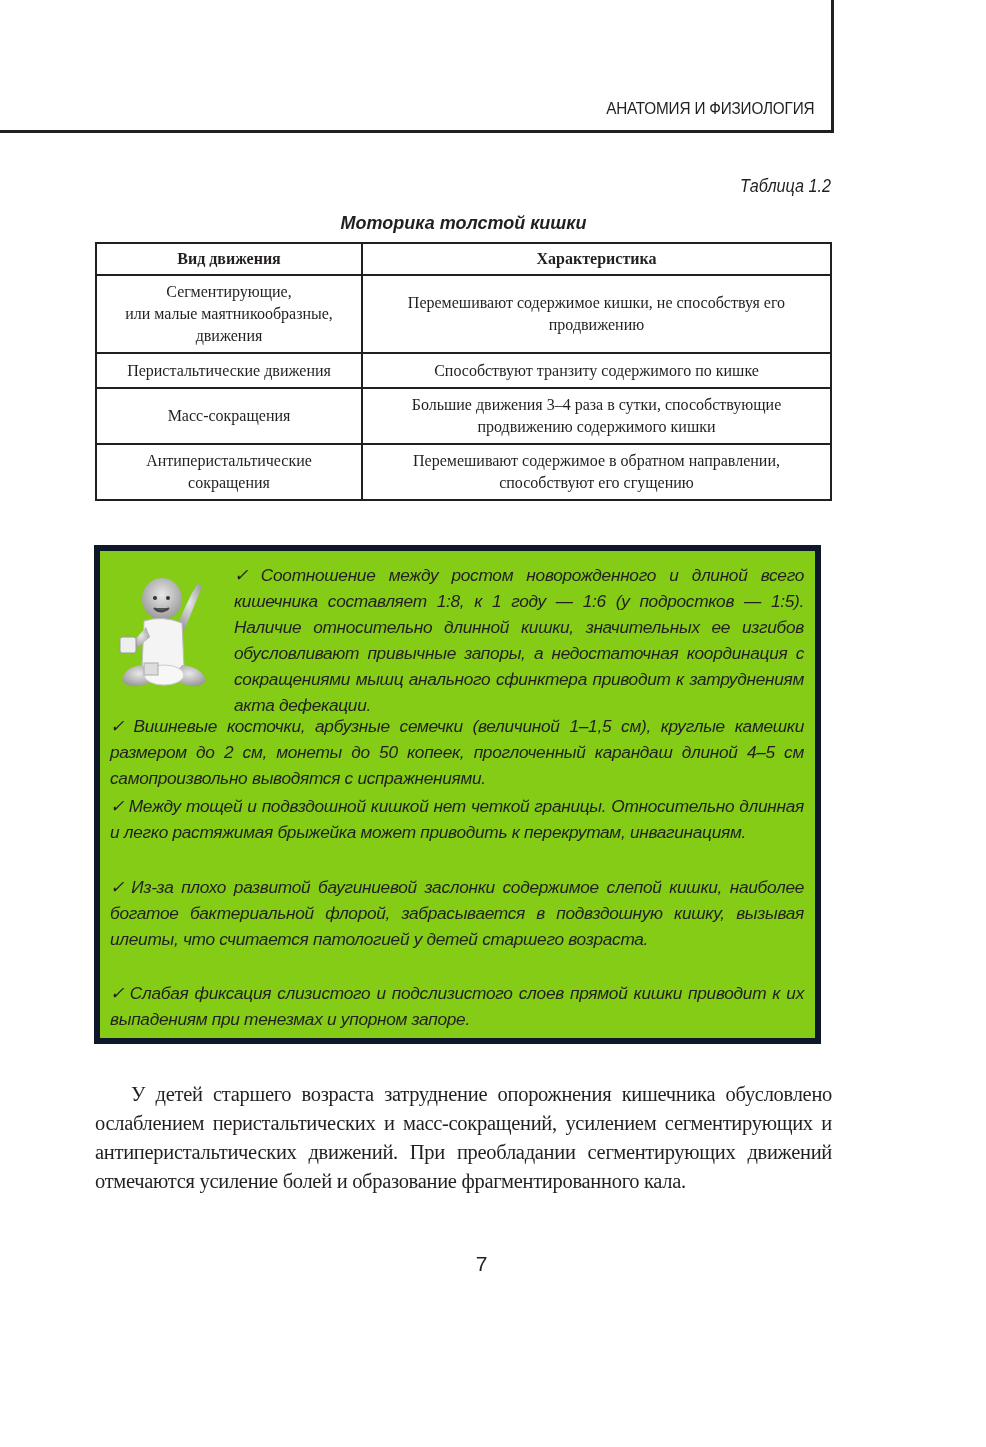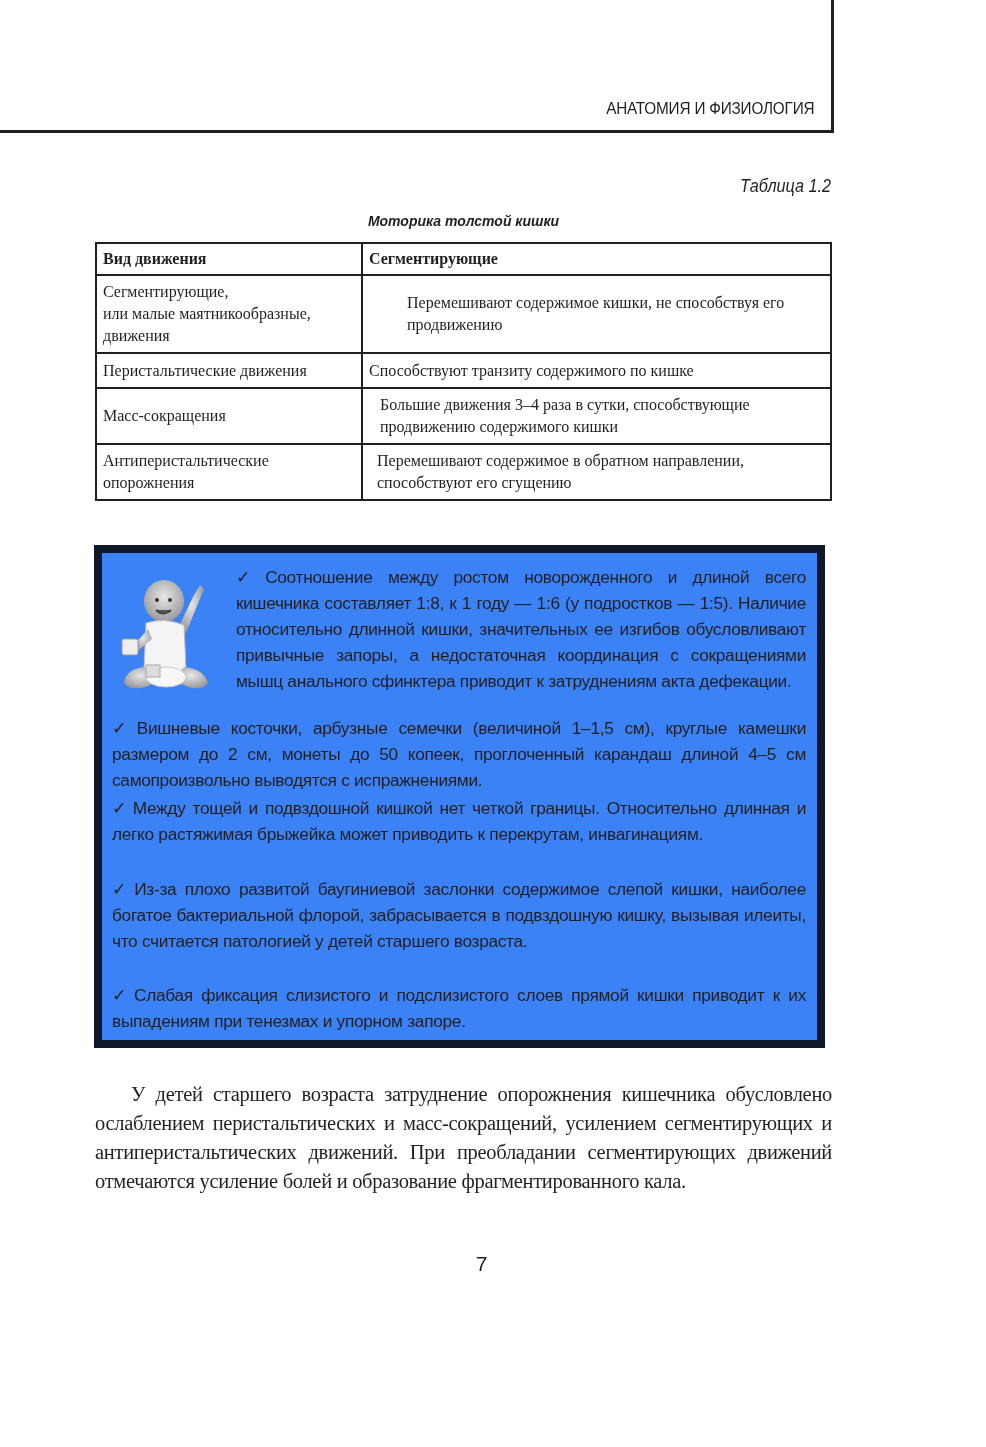--- a/index.html
+++ b/index.html
@@ -1,27 +1,27 @@
 <!DOCTYPE html>
 <html><head>
 <meta charset="utf-8">
 <style>
   html, body { margin: 0; padding: 0; background: #ffffff; }
   body { width: 986px; height: 1447px; position: relative; overflow: hidden; color: #231f20; }
   .frame-h { position: absolute; left: 0; top: 130px; width: 834px; height: 3px; background: #231f20; }
   .frame-v { position: absolute; left: 831px; top: 0; width: 3px; height: 133px; background: #231f20; }
   .running-head { position: absolute; right: 172px; top: 99px; font-family: "Liberation Sans", sans-serif; font-size: 17px; letter-spacing: -0.2px; transform: scaleX(0.9); transform-origin: right; }
   .table-num { position: absolute; right: 155px; top: 176px; font-family: "Liberation Sans", sans-serif; font-style: italic; font-size: 18px; transform: scaleX(0.9); transform-origin: right; }
-  .table-title { position: absolute; left: 95px; width: 737px; top: 213px; text-align: center; font-family: "Liberation Sans", sans-serif; font-style: italic; font-weight: bold; font-size: 14px; }
+  .table-title { position: absolute; left: 95px; width: 737px; top: 213px; text-align: center; font-family: "Liberation Sans", sans-serif; font-style: italic; font-weight: bold; font-size: 18px; }
   table.motor { position: absolute; left: 95px; top: 242px; width: 737px; border-collapse: collapse; font-family: "Liberation Serif", serif; font-size: 16px; line-height: 22px; }
-  table.motor th, table.motor td { border: 2.5px solid #231f20; text-align: left; vertical-align: middle; padding: 0 6px; }
+  table.motor th, table.motor td { border: 2.5px solid #231f20; text-align: center; vertical-align: middle; padding: 0 6px; }
   table.motor th { font-weight: bold; height: 30px; }
   table.motor td.c1 { width: 252px; }
   .r1 td { height: 76px; } .r2 td { height: 33px; } .r3 td { height: 54px; } .r4 td { height: 54px; }
-  .callout { position: absolute; left: 94px; top: 545px; width: 715px; height: 487px; border: 8px solid #0f172a; background: #3b82f6; }
+  .callout { position: absolute; left: 94px; top: 545px; width: 715px; height: 487px; border: 6px solid #0f172a; background: #84cc16; font-style: italic; }
   .baby { position: absolute; left: 14px; top: 20px; width: 105px; height: 122px; }
   .callout-text { font-family: "Liberation Sans", sans-serif; font-size: 17.3px; line-height: 26px; letter-spacing: -0.3px; text-align: justify; }
   .item { position: absolute; }
   .item.first { left: 134px; top: 11px; width: 570px; }
   .item.n2 { left: 10px; top: 162px; width: 694px; }
   .item.n3 { left: 10px; top: 242px; width: 694px; }
   .item.n4 { left: 10px; top: 323px; width: 694px; }
   .item.n5 { left: 10px; top: 429px; width: 694px; }
   .check { margin-right: 4px; }
   .body-para { position: absolute; left: 95px; top: 1080px; width: 737px; font-family: "Liberation Serif", serif; font-size: 20.5px; line-height: 29px; text-align: justify; text-indent: 36px; letter-spacing: -0.3px; }
@@ -34,42 +34,42 @@
 <div class="frame-v"></div>
 <div class="running-head">АНАТОМИЯ И ФИЗИОЛОГИЯ</div>
 
 <div class="table-num">Таблица 1.2</div>
 <div class="table-title">Моторика толстой кишки</div>
 
 <table class="motor">
   <tbody>
       <tr>
     <th>Вид движения</th>
-    <th>Сегментирующие</th>
+    <th>Характеристика</th>
   </tr>
   <tr class="r1">
     <td class="c1">
       <span>Сегментирующие,</span><br>
       <span>или малые маятникообразные,</span><br>
       <span>движения</span>
     </td>
     <td style="padding:0 44px;">Перемешивают содержимое кишки, не способствуя его продвижению</td>
   </tr>
   <tr class="r2">
     <td class="c1">Перистальтические движения</td>
     <td>Способствуют транзиту содержимого по кишке</td>
   </tr>
   <tr class="r3">
     <td class="c1">Масс-сокращения</td>
     <td style="padding:0 17px;">Большие движения 3–4 раза в сутки, способствующие продвижению содержимого кишки</td>
   </tr>
   <tr class="r4">
     <td class="c1">
       <span>Антиперистальтические</span><br>
-      <span>опорожнения</span>
+      <span>сокращения</span>
     </td>
     <td style="padding:0 14px;margin-left:16px;">Перемешивают содержимое в обратном направлении, способствуют его сгущению</td>
   </tr>
 </tbody>
   </table>
 
 <div class="callout">
   <svg class="baby" viewBox="0 0 105 122">
     <defs>
       <radialGradient id="skin" cx="50%" cy="40%" r="60%">

